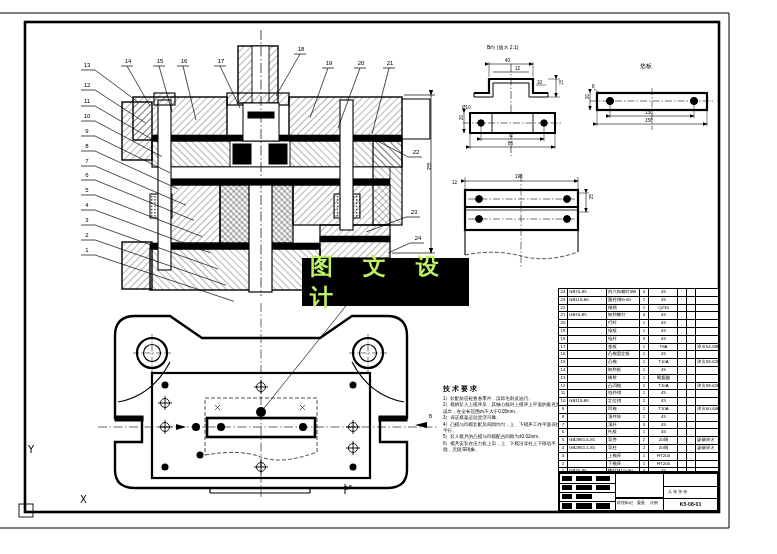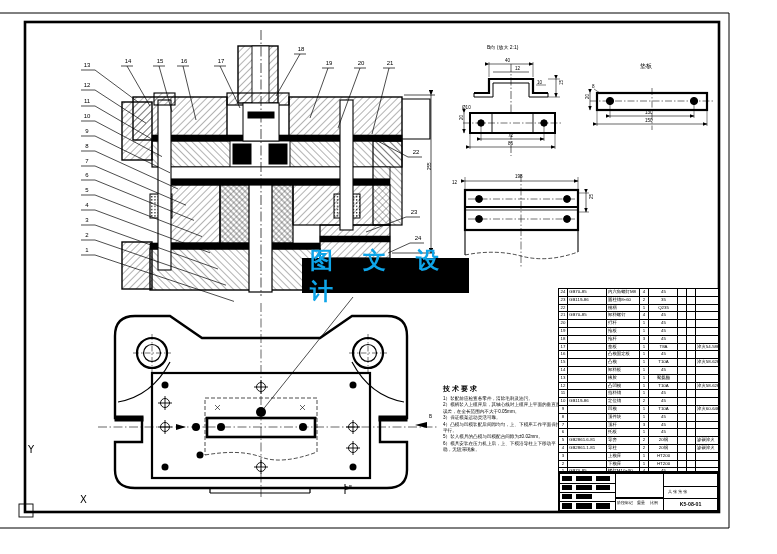--- a/index.html
+++ b/index.html
@@ -6,21 +6,21 @@
     font-family:"Liberation Sans",sans-serif;color:#000;}
   #page{position:relative;width:777px;height:554px;background:#fff;}
   .abs{position:absolute;}
   svg{position:absolute;left:0;top:0;}
   
   .callout{position:absolute;font-size:6px;line-height:7px;text-align:center;width:14px;}
   
   .dim{position:absolute;font-size:4.6px;line-height:5px;white-space:nowrap;}
   .dim.rot{transform:rotate(-90deg);transform-origin:left top;}
   
-  #banner{left:302px;top:258px;width:167px;height:35px;background:#000;color:#0ea5e9;
+  #banner{left:302px;top:258px;width:167px;height:48px;background:#000;color:#bef264;
     display:flex;align-items:center;justify-content:center;font-family:"DejaVu Serif",serif;
     font-size:23px;letter-spacing:11px;font-weight:bold;padding-left:8px;box-sizing:border-box;}
   
   .dlabel{position:absolute;font-size:5px;white-space:nowrap;}
   
   #technotes{left:443px;top:384px;width:118px;}
   #technotes .tn-title{font-size:7px;font-weight:bold;letter-spacing:2px;margin-bottom:2px;}
   #technotes .tn-item{font-size:4.6px;line-height:6.4px;}
   
   #bom{left:558px;top:288px;width:161px;height:184px;border:1.5px solid #000;

